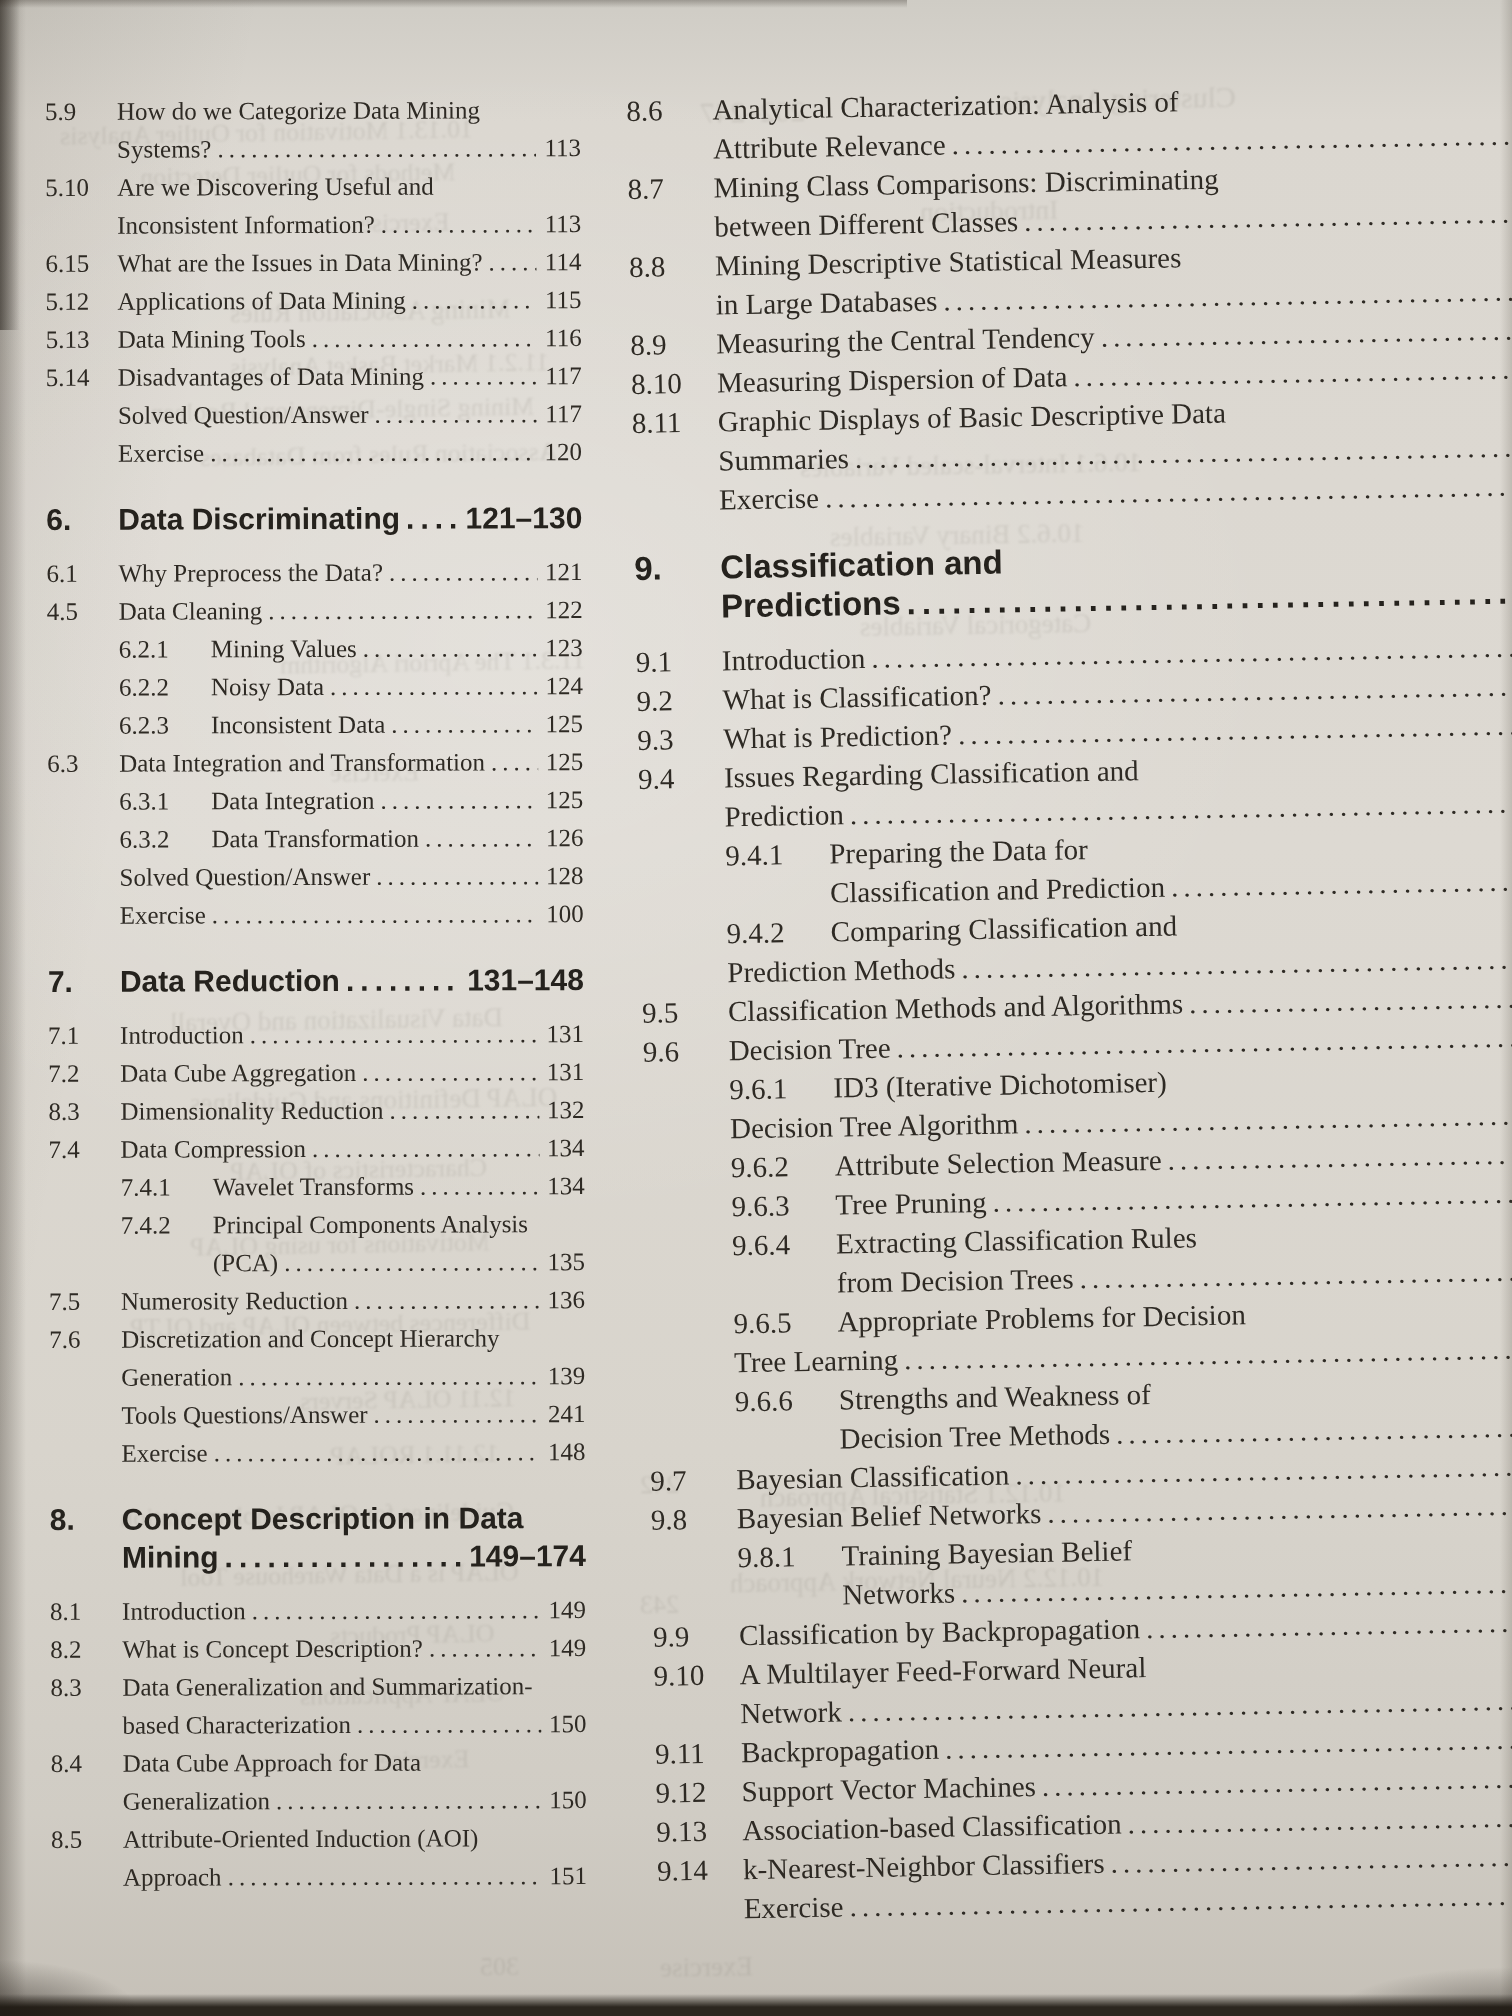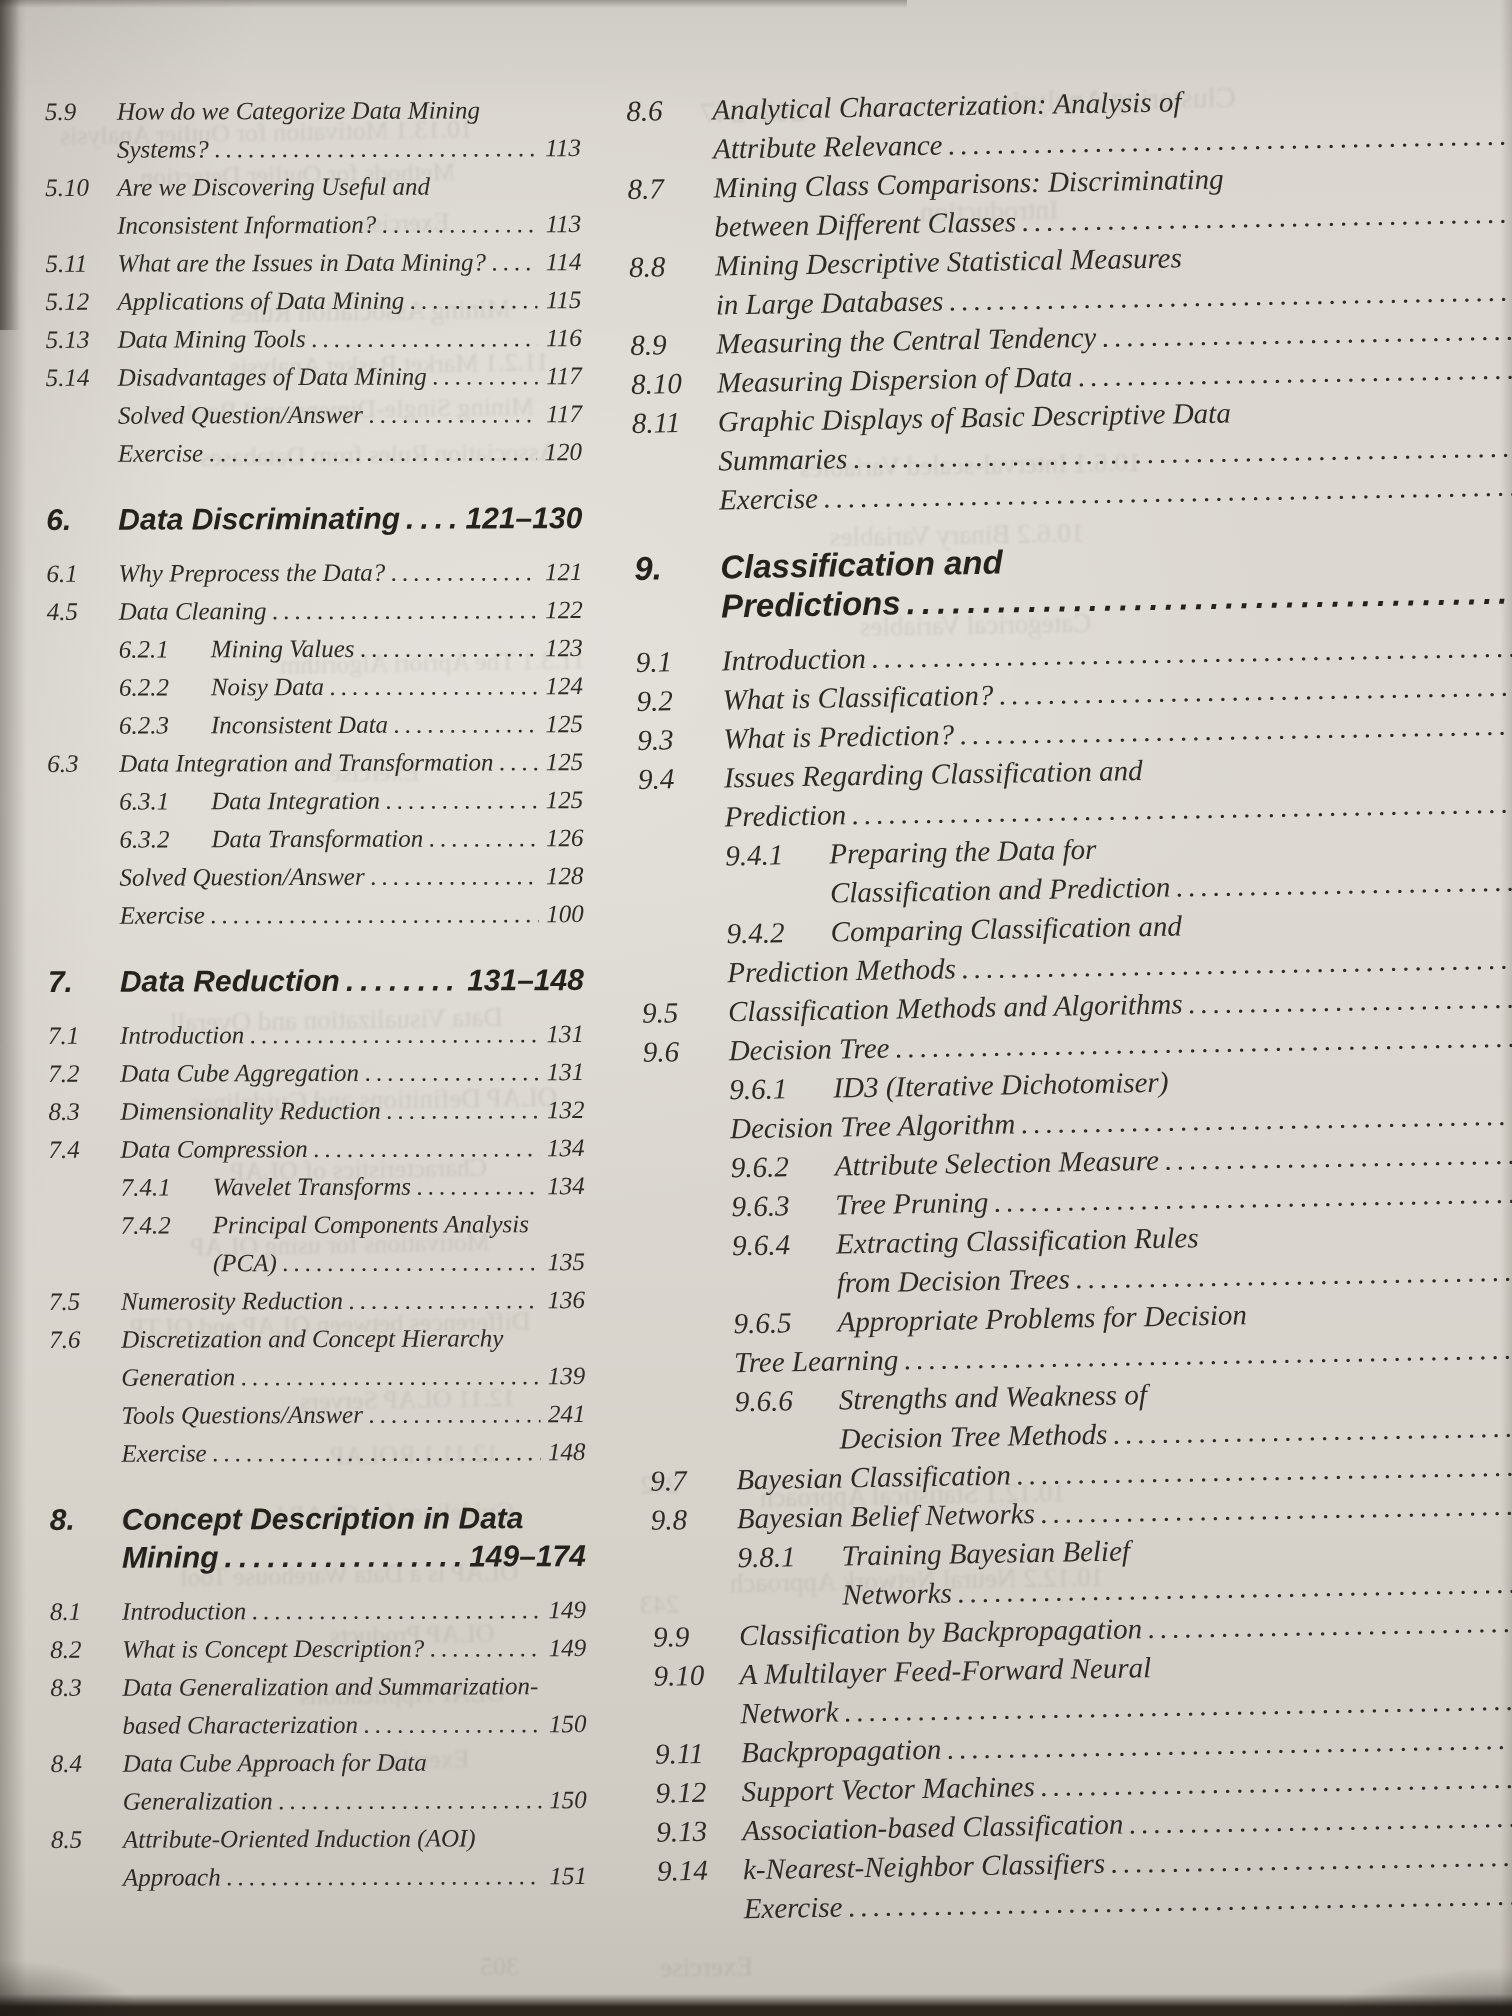--- a/index.html
+++ b/index.html
@@ -5,21 +5,21 @@
   html,body{margin:0;padding:0;background:#1d1a16;}
   .page{position:relative;width:1512px;height:2016px;overflow:hidden;
     font-family:"Liberation Serif","DejaVu Serif",serif;color:#2e2a24;
     background:
       radial-gradient(1250px 950px at 34% 32%, rgba(255,255,255,.22), rgba(255,255,255,0) 62%),
       linear-gradient(100deg, rgba(80,70,55,.10), rgba(0,0,0,0) 14%),
       linear-gradient(180deg,#cfccc5 0,#dbd7d0 6%,#ddd9d2 42%,#d8d4cc 72%,#d0ccc4 90%,#c5c0b7 100%);}
   .ghost-layer{position:absolute;inset:0;pointer-events:none;}
   .ghost{position:absolute;white-space:nowrap;color:#6f6a60;opacity:.14;
     transform:scaleX(-1) rotate(1deg);filter:blur(1.1px);}
-  .cols{position:absolute;left:48px;top:92px;right:44px;display:flex;gap:42px;font-style:italic;}
+  .cols{position:absolute;left:48px;top:92px;right:44px;display:flex;gap:42px;}
   .col{display:block;}
   .col-left{flex:0 0 536px;width:536px;transform:rotate(-.2deg);
     --numw:72px;--subw:92px;font-size:25px;line-height:38px;}
   .col-right{flex:1 1 auto;transform:rotate(-1deg);transform-origin:left top;
     --numw:86px;--subw:104px;font-size:29px;line-height:39px;}
   .line{display:flex;align-items:baseline;padding-left:var(--numw);}
   .line.i1,.line.i2{padding-left:calc(var(--numw) + var(--subw));}
   .n{flex:0 0 auto;width:var(--numw);margin-left:calc(-1 * var(--numw));}
   .line.i1 .n{width:var(--subw);margin-left:calc(-1 * var(--subw));}
   .t{flex:0 0 auto;white-space:nowrap;}
@@ -102,21 +102,21 @@
         <div class="line i0">
           <span class="n">5.10</span>
           <span class="t">Are we Discovering Useful and</span>
         </div>
         <div class="line i0">
           <span class="t">Inconsistent Information?</span>
           <span class="dots"></span>
           <span class="pg">113</span>
         </div>
         <div class="line i0">
-          <span class="n">5.11</span>
+          <span class="n">6.15</span>
           <span class="t">What are the Issues in Data Mining?</span>
           <span class="dots"></span>
           <span class="pg">114</span>
         </div>
         <div class="line i0">
           <span class="n">5.12</span>
           <span class="t">Applications of Data Mining</span>
           <span class="dots"></span>
           <span class="pg">115</span>
         </div>

